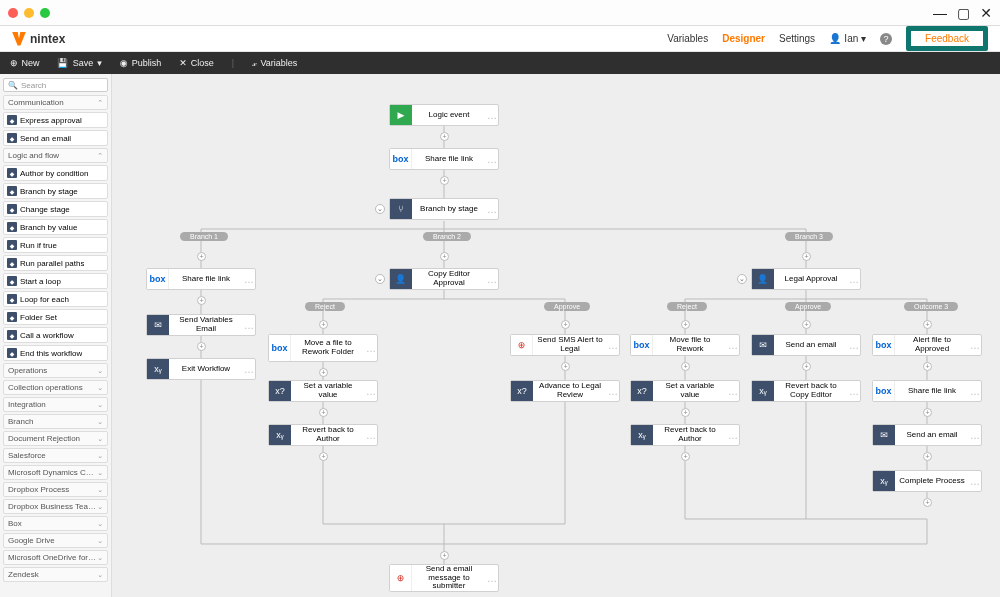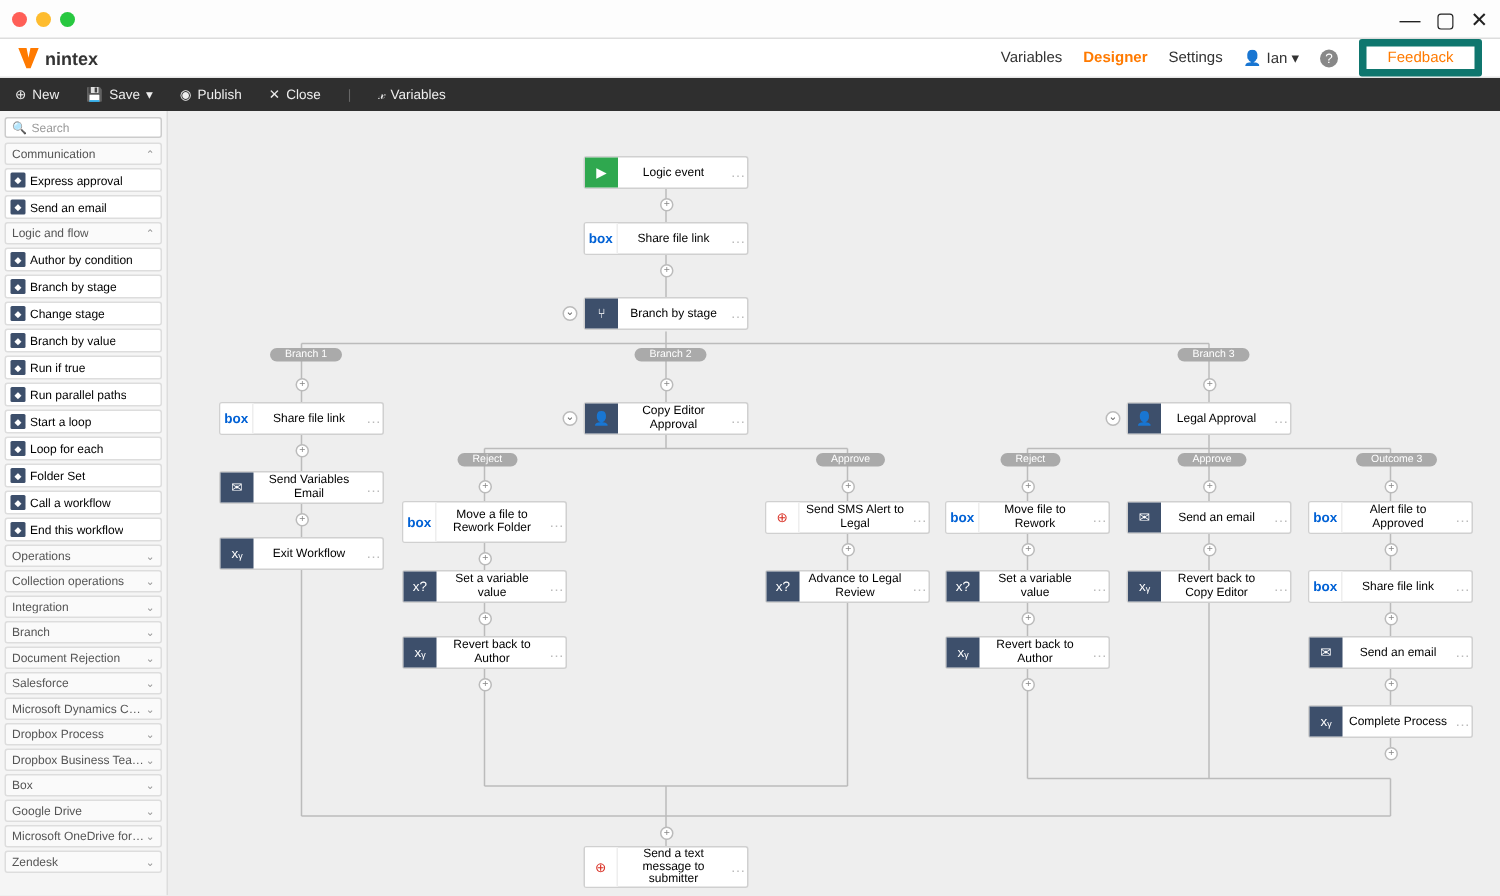--- a/index.html
+++ b/index.html
@@ -411,18 +411,18 @@
     <div class="node" style="left:760px; top:396px;">
         <div class="nicon ic-dark">xᵧ</div>
         <div class="nlabel">Complete Process</div>
         <div class="ndots">…</div>
       </div>
     <div class="plus-dot" style="left:811px; top:424px;">+</div>
 
     <div class="plus-dot" style="left:328px; top:477px;">+</div>
     <div class="node tall" style="left:277px; top:490px;">
         <div class="nicon ic-red">⊕</div>
-        <div class="nlabel">Send a text message to submitter</div>
+        <div class="nlabel">Send a email message to submitter</div>
         <div class="ndots">…</div>
       </div>
 
   </div>
 </div>
 
 </body></html>

